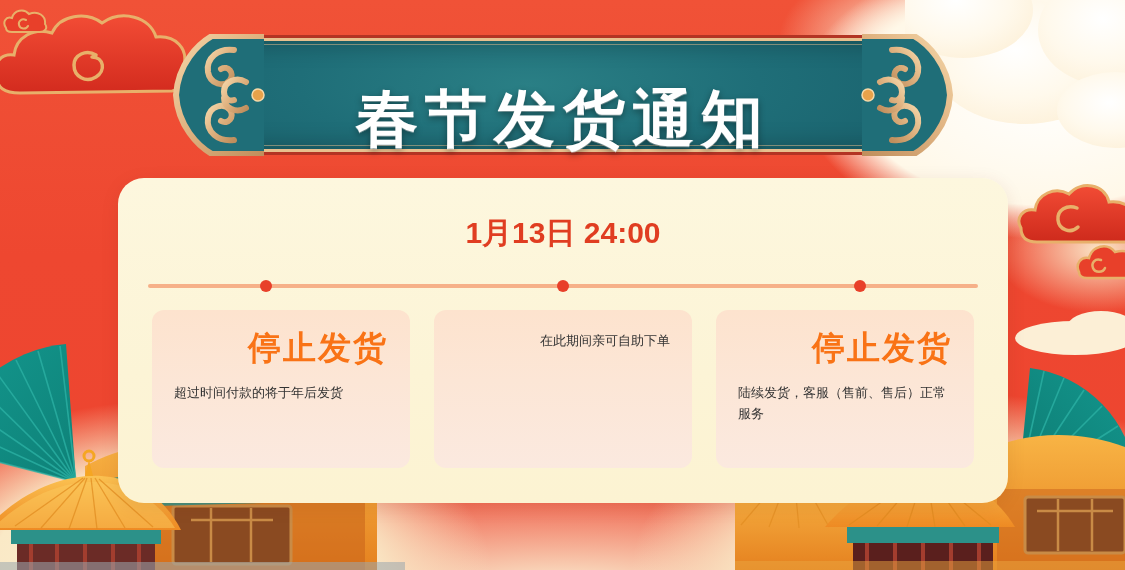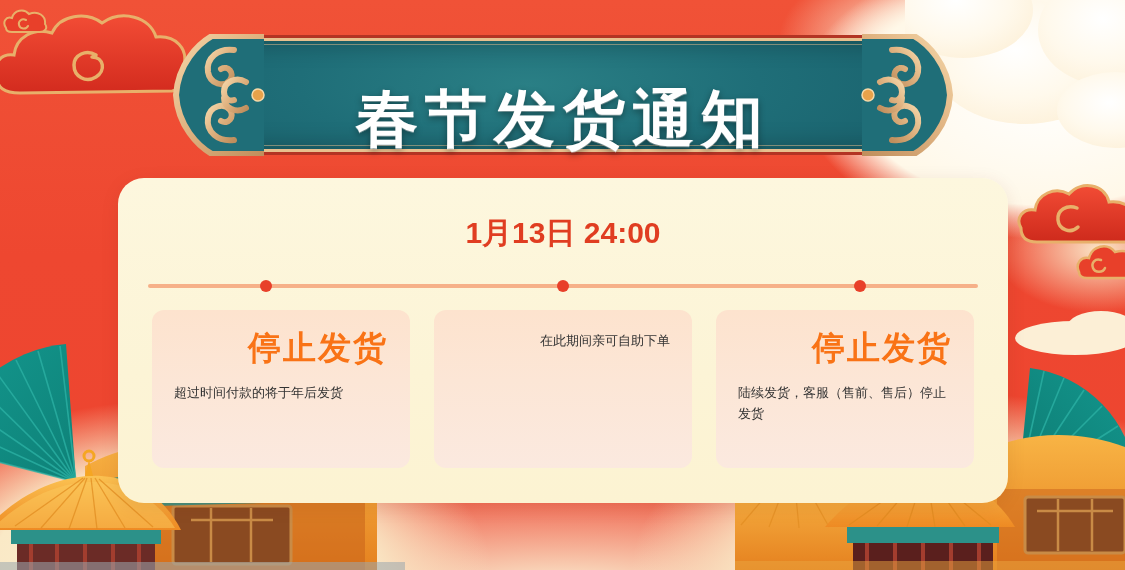--- a/index.html
+++ b/index.html
@@ -489,18 +489,18 @@
     <div id="cards">
       <div class="info-card">
         <div class="card-heading">停止发货</div>
         <div class="card-desc">超过时间付款的将于年后发货</div>
       </div>
       <div class="info-card centered">
         <div class="card-desc">在此期间亲可自助下单</div>
       </div>
       <div class="info-card">
         <div class="card-heading">停止发货</div>
-        <div class="card-desc">陆续发货，客服（售前、售后）停止发货</div>
+        <div class="card-desc">陆续发货，客服（售前、售后）正常服务</div>
       </div>
     </div>
 
   </div>
 </div>
 
 </body></html>

